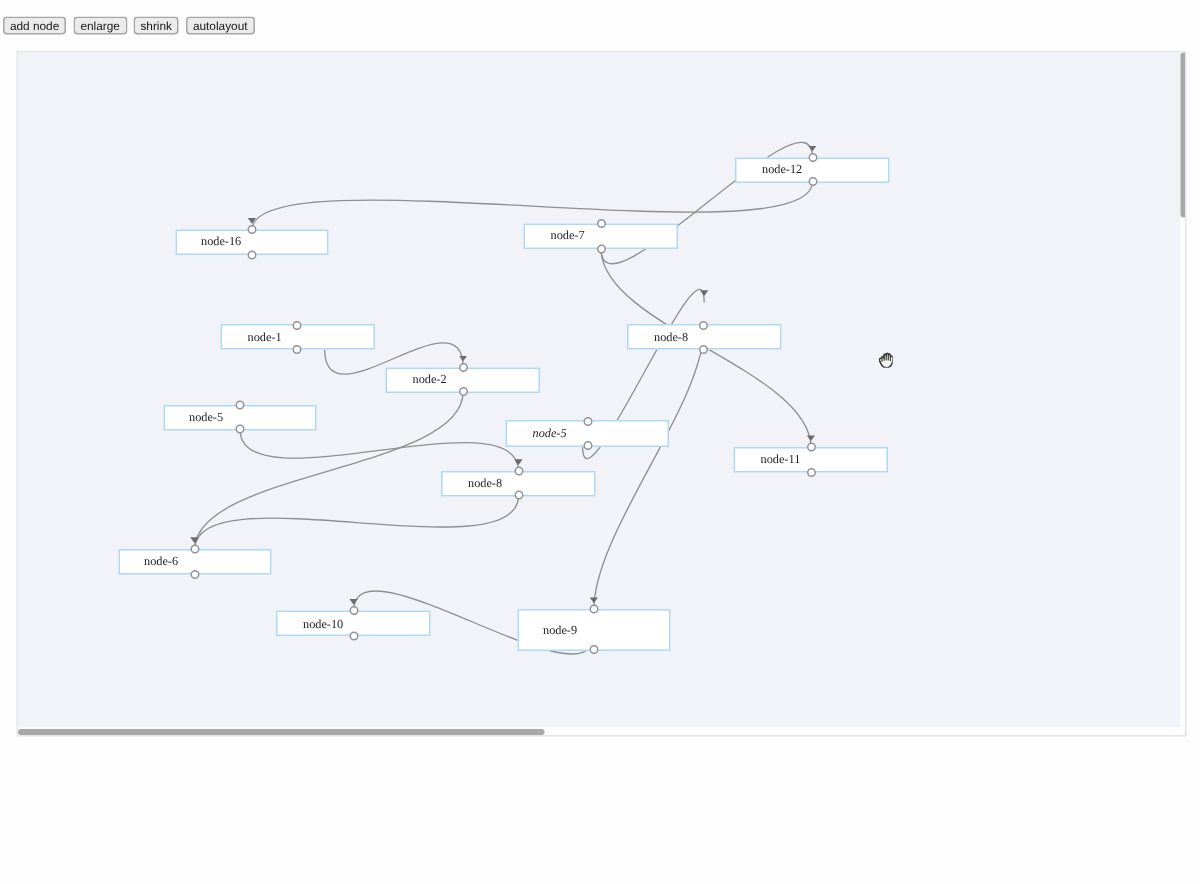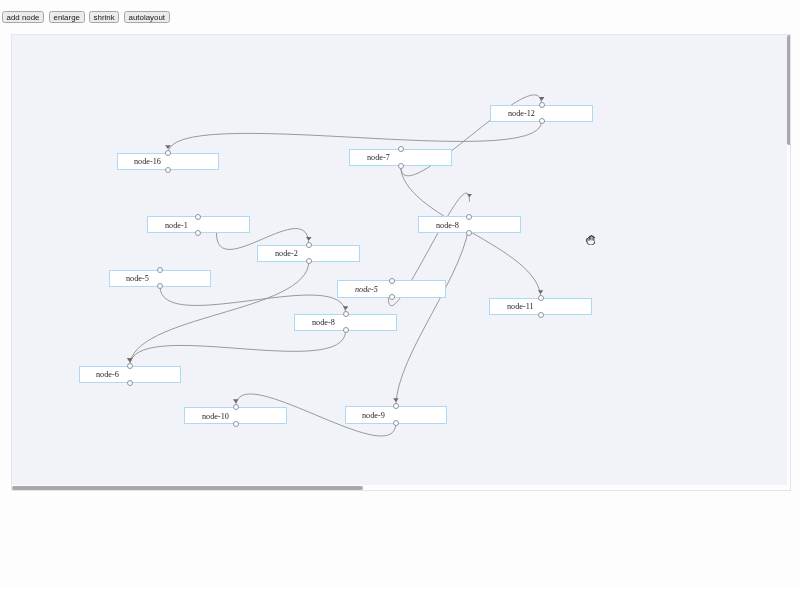--- a/index.html
+++ b/index.html
@@ -93,21 +93,21 @@
           <div class="node" style="left: 349.35px; top: 148.8px; width: 102.6px; height: 17.3px; border-width: 1.1px;">
             <span class="label">node-7</span>
             <div class="handle" style="left: calc(50% - 3px); top: -3.5px;"></div>
             <div class="handle" style="left: calc(50% - 3px); bottom: -3.5px;"></div>
           </div>
           <div class="node" style="left: 418.15px; top: 201.1px; width: 102.6px; height: 17.3px; border-width: 1.1px; margin-top: 15px;">
             <span class="label">node-8</span>
             <div class="handle" style="left: calc(50% - 3px); top: -3.5px;"></div>
             <div class="handle" style="left: calc(50% - 3px); bottom: -3.5px;"></div>
           </div>
-          <div class="node" style="left: 344.6px; top: 405.8px; width: 102.6px; height: 18px; border-width: 1.1px;">
+          <div class="node" style="left: 344.6px; top: 405.8px; width: 102.6px; height: 28px; border-width: 1.1px;">
             <span class="label">node-9</span>
             <div class="handle" style="left: calc(50% - 3px); top: -3.5px;"></div>
             <div class="handle" style="left: calc(50% - 3px); bottom: -3.5px;"></div>
           </div>
           <div class="node" style="left: 184.45px; top: 406.9px; width: 102.6px; height: 17.3px; border-width: 1.1px;">
             <span class="label">node-10</span>
             <div class="handle" style="left: calc(50% - 3px); top: -3.5px;"></div>
             <div class="handle" style="left: calc(50% - 3px); bottom: -3.5px;"></div>
           </div>
           <div class="node" style="left: 489.35px; top: 297.8px; width: 102.6px; height: 17.3px; border-width: 1.1px;">

